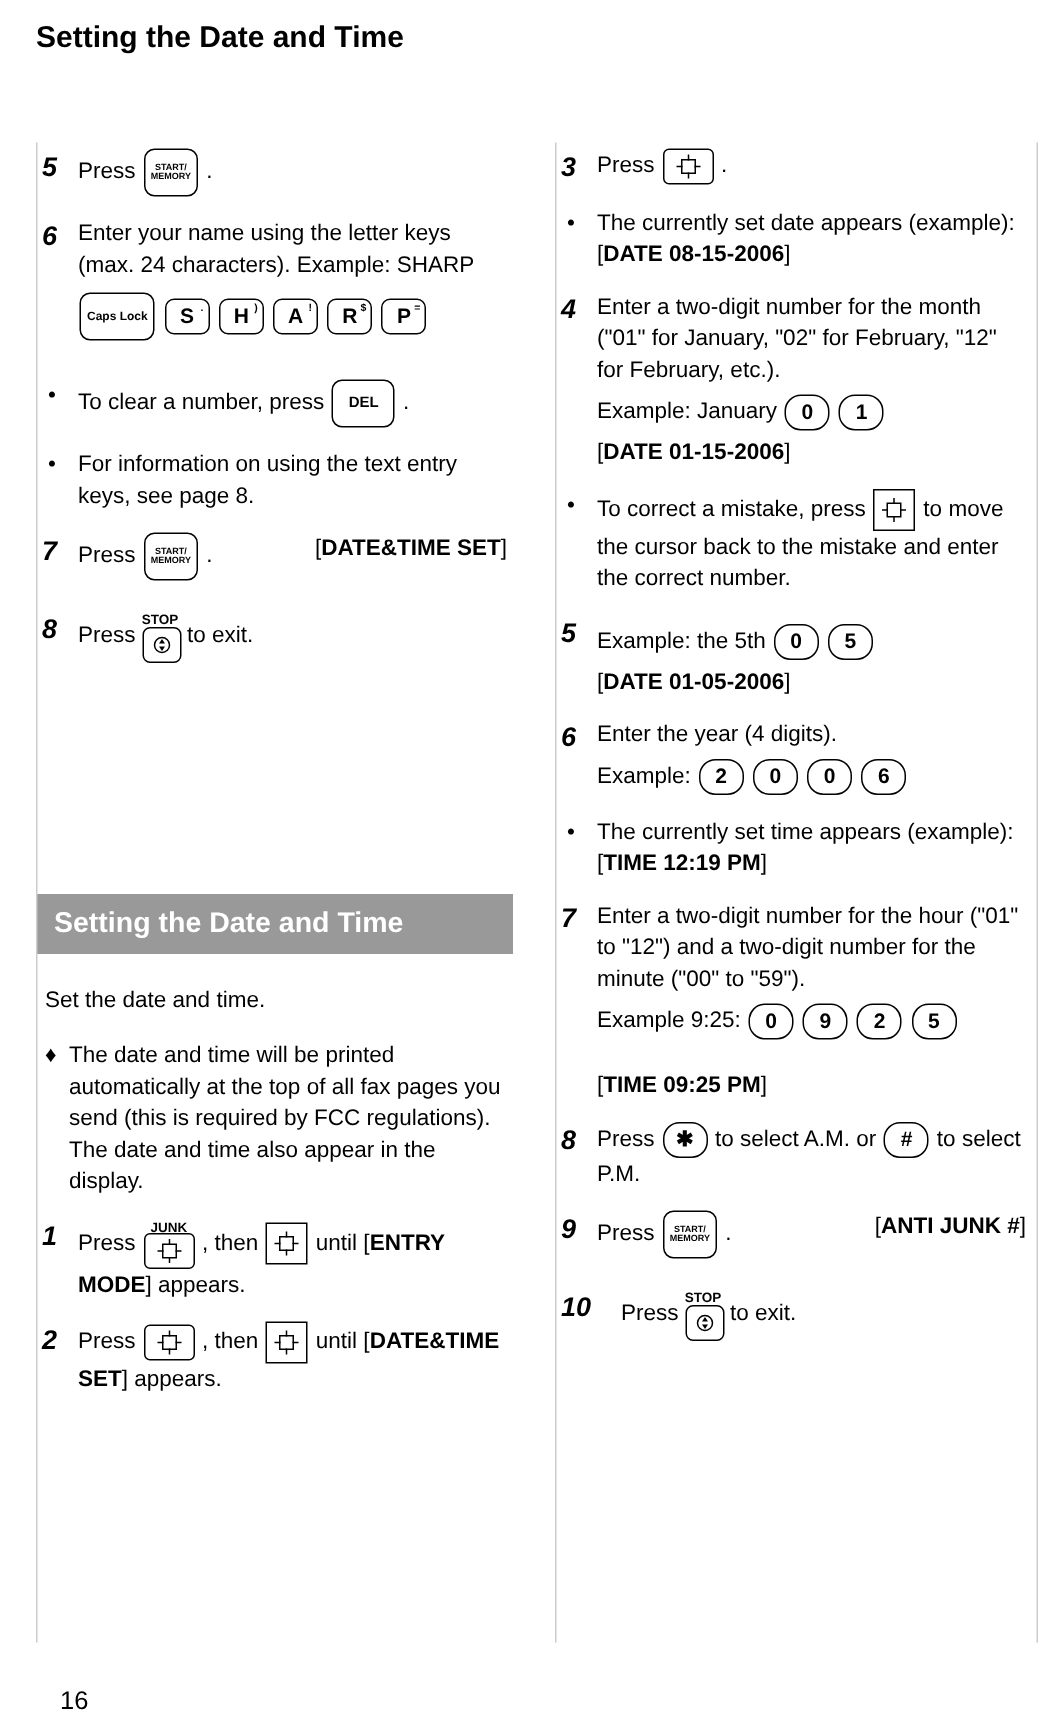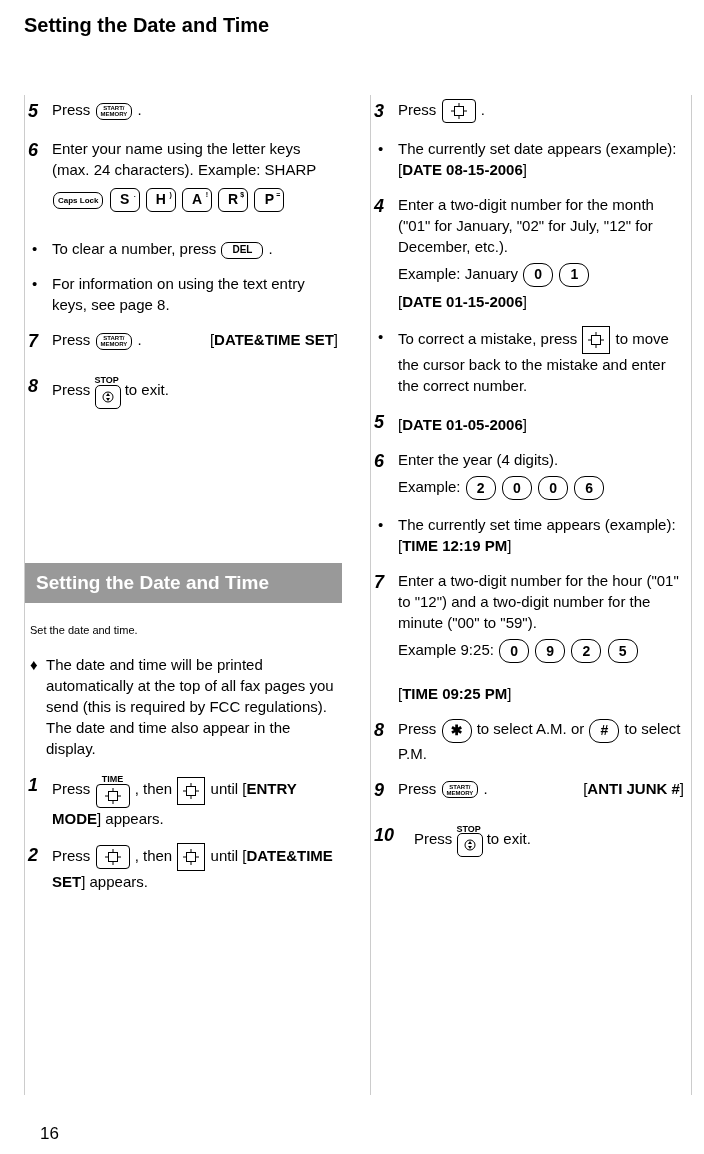--- a/index.html
+++ b/index.html
@@ -80,33 +80,33 @@
   }
   .section-bar {
     background: #999;
     color: #fff;
     font-size: 19px;
     font-weight: bold;
     padding: 9px 12px;
     margin: 0 -4px 20px -4px;
   }
   .intro-text {
-    font-size: 11px;
+    font-size: 15px;
     line-height: 1.4;
     margin-bottom: 16px;
     padding-left: 2px;
   }
   .key {
     display: inline-flex;
     align-items: center;
     justify-content: center;
     border: 1.5px solid #000;
     border-radius: 7px;
     min-width: 28px;
-    height: 17px;
+    height: 32px;
     padding: 0 4px;
     font-size: 10px;
     font-weight: bold;
     vertical-align: middle;
     background: #fff;
     position: relative;
     margin: 0 1px;
   }
   .key-wide {
     min-width: 42px;
@@ -311,21 +311,21 @@
       <div class="diamond-bullet">
         <div class="diamond-mark">♦</div>
         <div class="bullet-body">The date and time will be printed automatically at the top of all fax pages you send (this is required by FCC regulations). The date and time also appear in the display.</div>
       </div>
 
       <div class="step">
         <div class="step-num">1</div>
         <div class="step-body">
           <span>Press </span>
           <span class="stop-key-wrapper">
-            <span class="menu-label">TIME</span>
+            <span class="menu-label">JUNK</span>
             <span class="arrow-key arrow-key-wide">
                 <span class="inner-square">
                   <span class="tick tick-top"></span>
                   <span class="tick tick-bottom"></span>
                   <span class="tick tick-left"></span>
                   <span class="tick tick-right"></span>
                 </span>
               </span>
           </span>
           <span>, then </span>
@@ -393,21 +393,21 @@
       <div class="bullet">
         <div class="bullet-mark">•</div>
         <div class="bullet-body">
           <span>The currently set date appears (example): [</span><b>DATE 08-15-2006</b><span>]</span>
         </div>
       </div>
 
       <div class="step">
         <div class="step-num">4</div>
         <div class="step-body">
-          <div>Enter a two-digit number for the month ("01" for January, "02" for July, "12" for December, etc.).</div>
+          <div>Enter a two-digit number for the month ("01" for January, "02" for February, "12" for February, etc.).</div>
           <div style="margin-top:6px;">
             <span>Example: January </span>
             <span class="key key-num">0</span>
             <span class="key key-num">1</span>
           </div>
           <div style="margin-top:4px;">
             <span>[</span><b>DATE 01-15-2006</b><span>]</span>
           </div>
         </div>
       </div>
@@ -424,20 +424,25 @@
                 <span class="tick tick-right"></span>
               </span>
             </span>
           <span> to move the cursor back to the mistake and enter the correct number.</span>
         </div>
       </div>
 
       <div class="step">
         <div class="step-num">5</div>
         <div class="step-body">
+          <div style="margin-top:6px;">
+            <span>Example:  the 5th </span>
+            <span class="key key-num">0</span>
+            <span class="key key-num">5</span>
+          </div>
           <div style="margin-top:4px;">[<b>DATE 01-05-2006</b>]</div>
         </div>
       </div>
 
       <div class="step">
         <div class="step-num">6</div>
         <div class="step-body">
           <div>Enter the year (4 digits).</div>
           <div style="margin-top:6px;">
             <span>Example: </span>

